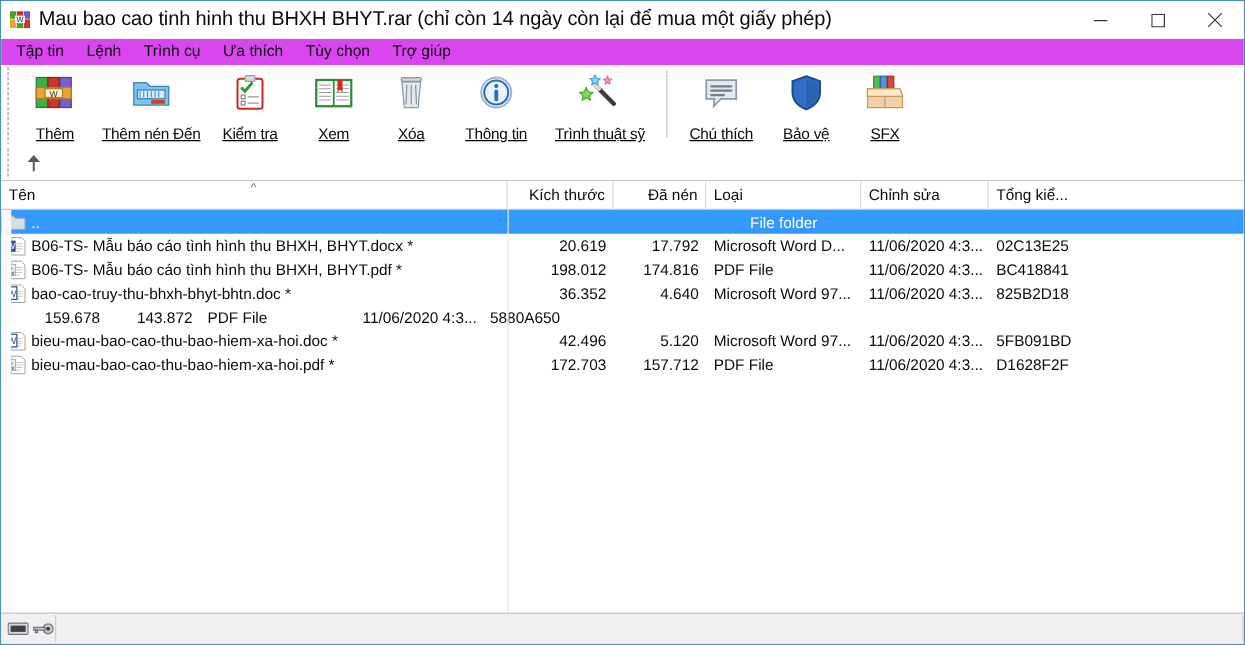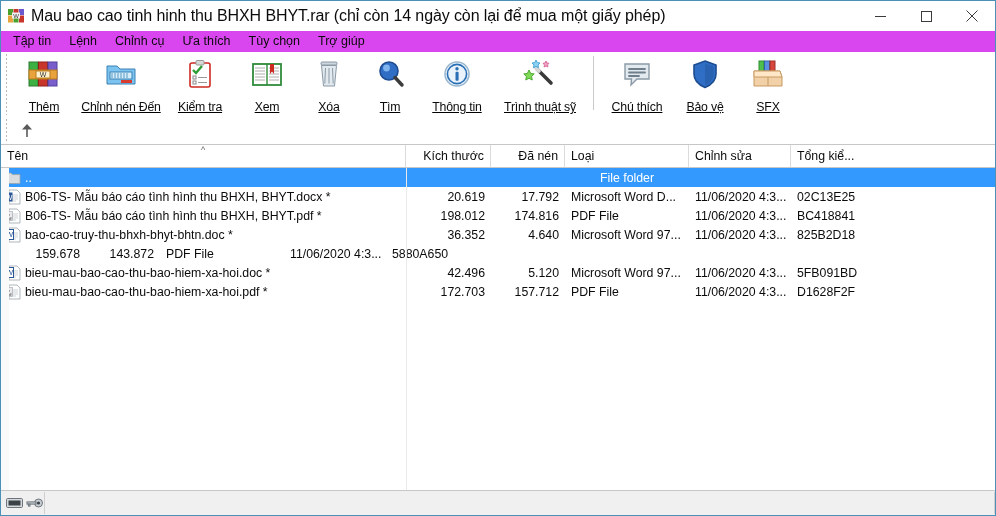--- a/index.html
+++ b/index.html
@@ -292,21 +292,21 @@
             <line x1="0.5" y1="0.5" x2="11.5" y2="11.5" stroke="#3b3b3b" stroke-width="1"></line>
             <line x1="11.5" y1="0.5" x2="0.5" y2="11.5" stroke="#3b3b3b" stroke-width="1"></line>
           </svg>
       </div>
     </div>
   </div>
 
   <div class="menubar">
     <div class="menu-item">Tập tin</div>
     <div class="menu-item">Lệnh</div>
-    <div class="menu-item">Chỉnh cụ</div>
+    <div class="menu-item">Trình cụ</div>
     <div class="menu-item">Ưa thích</div>
     <div class="menu-item">Tùy chọn</div>
     <div class="menu-item">Trợ giúp</div>
   </div>
 
   <div class="toolbar">
     <div class="grip"></div>
 
     <div class="tb-btn">
       <div class="tb-ico">
@@ -331,21 +331,21 @@
             <line x1="8" y1="15" x2="8" y2="20"></line>
               <line x1="11" y1="15" x2="11" y2="20"></line>
             <line x1="14" y1="15" x2="14" y2="20"></line>
               <line x1="17" y1="15" x2="17" y2="20"></line>
             <line x1="20" y1="15" x2="20" y2="20"></line>
               <line x1="23" y1="15" x2="23" y2="20"></line>
           </g>
           <rect x="17" y="22" width="11" height="3" fill="#d83b30"></rect>
         </svg>
       </div>
-      <div class="tb-label">Chỉnh nén Đến</div>
+      <div class="tb-label">Thêm nén Đến</div>
     </div>
 
     <div class="tb-btn" style="width:72px">
       <div class="tb-ico">
         <svg width="34" height="32" viewBox="0 0 34 32">
           <rect x="7" y="5" width="20" height="24" rx="2" fill="#ffffff" stroke="#cc2b22" stroke-width="1.6"></rect>
           <rect x="13" y="2.5" width="8" height="4.5" rx="1" fill="#d8d8d8" stroke="#999"></rect>
           <path d="M10 12 l3 3 l6 -7" fill="none" stroke="#2e9e34" stroke-width="2.4"></path>
           <rect x="10" y="18" width="3" height="3" fill="none" stroke="#888"></rect>
           <rect x="10" y="23" width="3" height="3" fill="none" stroke="#888"></rect>
@@ -387,30 +387,20 @@
           <g stroke="#8a99a6" stroke-width="1">
             <line x1="13.5" y1="10" x2="12.8" y2="25.5"></line>
             <line x1="17" y1="10" x2="17" y2="25.5"></line>
             <line x1="20.5" y1="10" x2="21.2" y2="25.5"></line>
           </g>
         </svg>
       </div>
       <div class="tb-label">Xóa</div>
     </div>
 
-    <div class="tb-btn" style="width:60px">
-      <div class="tb-ico">
-        <svg width="34" height="32" viewBox="0 0 34 32">
-          <circle cx="16" cy="13" r="9" fill="#2f6ec4" stroke="#1d4c90" stroke-width="1.6"></circle>
-          <circle cx="13.5" cy="10" r="3.4" fill="#8fc2f5" opacity="0.85"></circle>
-          <line x1="22" y1="19.5" x2="29" y2="27" stroke="#3b3b3b" stroke-width="3.4" stroke-linecap="round"></line>
-        </svg>
-      </div>
-      <div class="tb-label">Tìm</div>
-    </div>
 
     <div class="tb-btn" style="width:74px">
       <div class="tb-ico">
         <svg width="34" height="32" viewBox="0 0 34 32">
           <circle cx="17" cy="16" r="12" fill="#eaf3fb" stroke="#9bb8cf" stroke-width="1.6"></circle>
           <circle cx="17" cy="16" r="9.6" fill="none" stroke="#2a6fb5" stroke-width="1.6"></circle>
           <circle cx="17" cy="10.8" r="1.7" fill="#2a6fb5"></circle>
           <rect x="15.5" y="13.8" width="3.1" height="9" rx="1" fill="#2a6fb5"></rect>
         </svg>
       </div>

